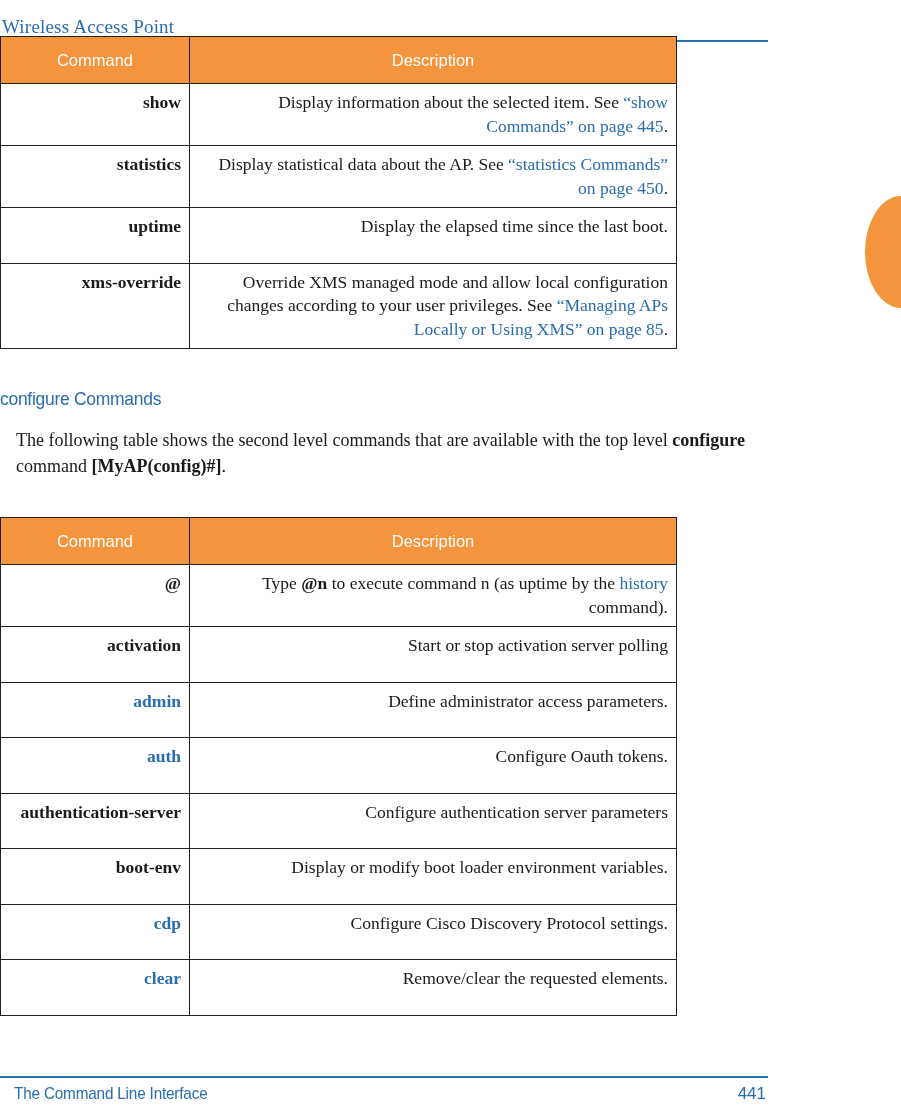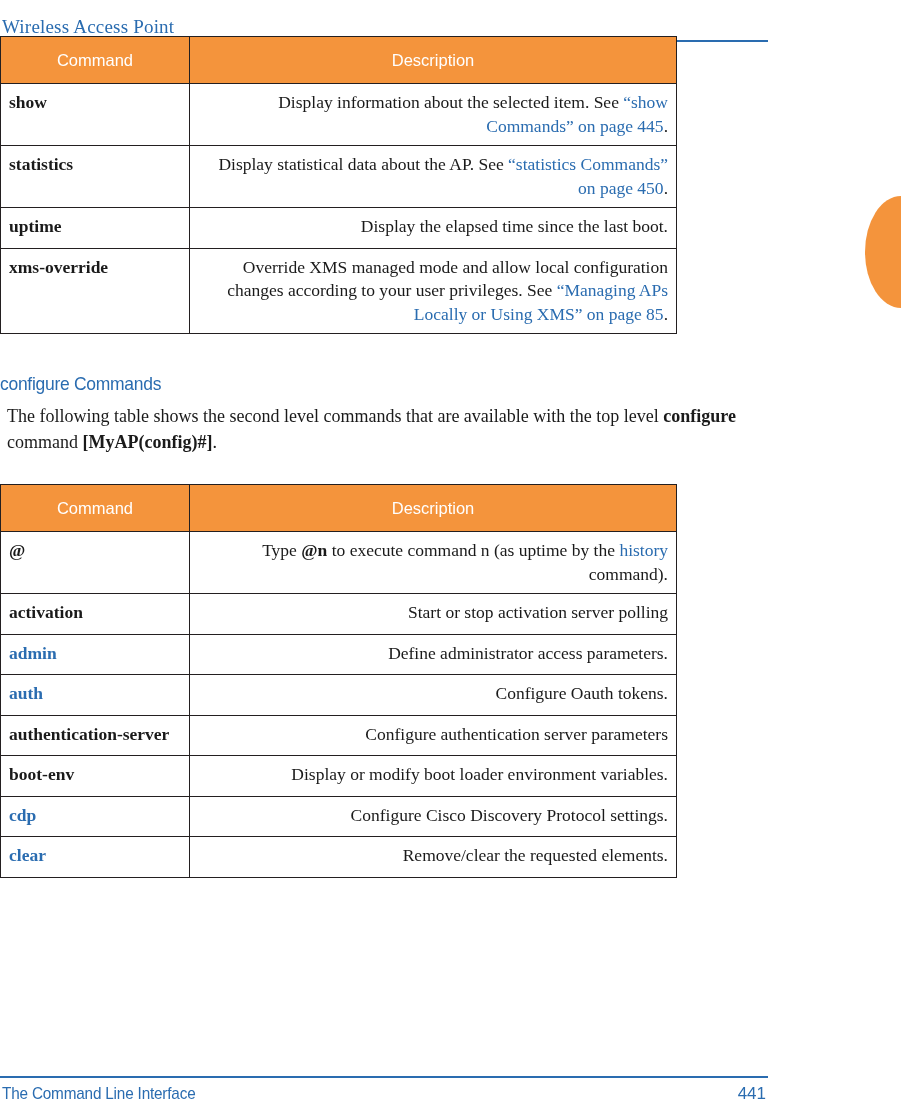--- a/index.html
+++ b/index.html
@@ -80,23 +80,23 @@
     border: 1px solid #231f20;
   }
 
   table.cmd-table tbody td {
     border: 1px solid #231f20;
     vertical-align: top;
     font-size: 17.5px;
     line-height: 23.5px;
   }
   table.cmd-table tbody td.cmd {
-    text-align: left;
+    text-align: right;
     font-weight: bold;
-    padding: 7px 8px 9px 8px;
+    padding: 7px 8px 24px 8px;
   }
   table.cmd-table tbody td.desc {
     text-align: right;
     padding: 7px 8px 7px 9px;
   }
   .lnk { color: #2a6cb0; }
   .bold { font-weight: bold; }
   .cmd.link-cmd { color: #2a6cb0; }
   .cmd.plain-cmd { font-weight: normal; }
 
@@ -109,21 +109,21 @@
     color: #2a6cb0;
     letter-spacing: -0.3px;
     transform: scaleX(0.92);
     transform-origin: left center;
     line-height: 24px;
     margin: 0 0 3px 0;
   }
   .body-para {
     font-size: 18px;
     line-height: 26px;
-    margin: 7px;
+    margin: 16px;
     width: 740px;
   }
   .para-gap { height: 22px; }
 
   
   .page-footer {
     position: absolute;
     left: 0px;
     bottom: 0px;
     width: 768px;
@@ -134,20 +134,21 @@
     width: 768px;
   }
   .page-footer-row {
     display: flex;
     justify-content: space-between;
     align-items: baseline;
     font-family: "Liberation Sans", sans-serif;
     font-size: 17px;
     color: #2a6cb0;
     padding: 6px 2px 6px 2px;
+    margin-left: 12px;
   }
   .page-footer-left {
     transform: scaleX(0.9);
     transform-origin: left center;
     letter-spacing: -0.2px;
     white-space: nowrap;
   }
   .page-footer-right {
     white-space: nowrap;
   }

